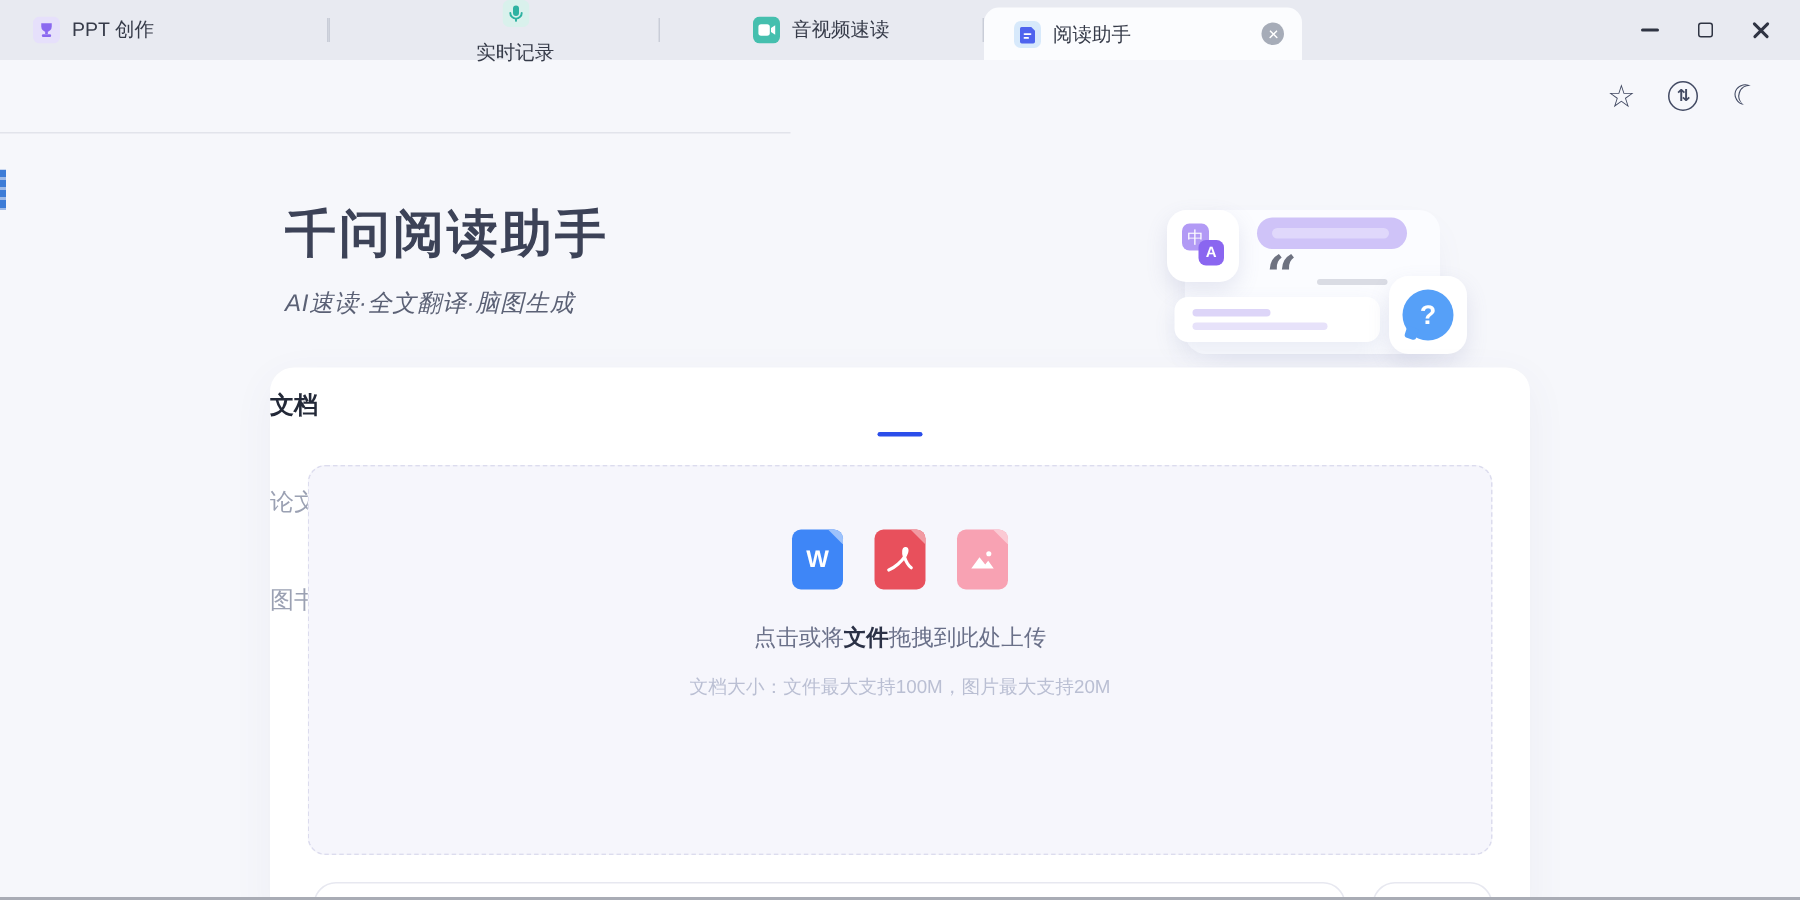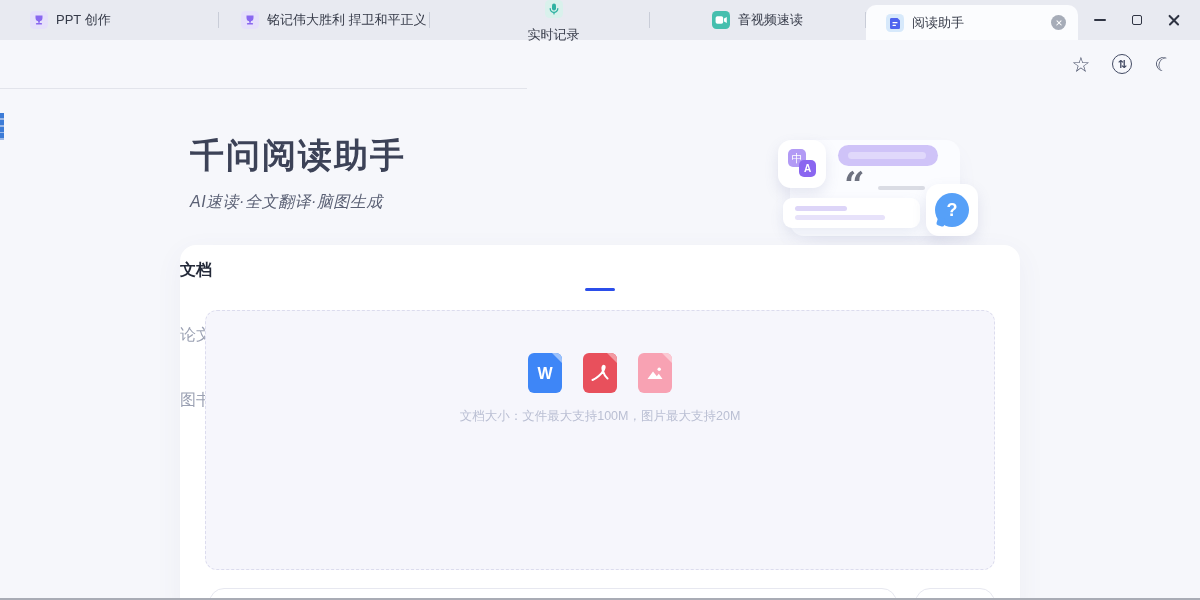--- a/index.html
+++ b/index.html
@@ -3,21 +3,21 @@
 <meta charset="utf-8">
 <style>
   * { margin:0; padding:0; box-sizing:border-box; }
   html,body { width:1200px; height:600px; overflow:hidden; }
   body { font-family:"Liberation Sans","DejaVu Sans",sans-serif; background:#f6f7fb; position:relative; }
 
   
   .tabbar { position:absolute; top:0; left:0; width:1200px; height:40px; background:#e8eaf1; display:flex; align-items:stretch; }
   .tab { display:flex; align-items:center; gap:8px; font-size:13px; color:#363b49; cursor:default; }
   .tab .ticon { width:18px; height:18px; flex:0 0 auto; display:block; }
-  .tab-1 { width:218px; padding-left:30px; }
+  .tab-1 { width:218px; padding-left:22px; }
   .tab-2 { width:210px; padding-left:22px; }
   .tab-3 { width:219px; padding-left:28px;flex-direction:column; }
   .tab-4 { width:215px; padding-left:62px; }
   .tsep { width:1px; height:16px; background:#c9cdd8; align-self:center; flex:0 0 aupx; }
   .tab.active { margin-top:5px; width:212px; background:#fbfcfe; border-radius:10px 10px 0 0; padding:0 12px 0 20px; position:relative; }
   .tab.active .tlabel { flex:1; }
   .tabclose { width:15px; height:15px; border-radius:50%; background:#a6acb8; position:relative; flex:0 0 auto; }
   .tabclose i, .wc-x i { position:absolute; left:50%; top:50%; background:#fff; border-radius:1px; }
   .tabclose i { width:7px; height:1.3px; }
   .tabclose i:nth-child(1){ transform:translate(-50%,-50%) rotate(45deg); }
@@ -98,29 +98,20 @@
     <div class="tab tab-1">
       <svg class="ticon" viewBox="0 0 18 18">
           <rect width="18" height="18" rx="4.5" fill="#e6e0fb"></rect>
           <path d="M5.5 4.5 h7 v2.2 a3.5 3.5 0 0 1 -7 0 Z" fill="#8a68f0"></path>
           <rect x="8.1" y="9.3" width="1.8" height="2.4" fill="#8a68f0"></rect>
           <rect x="5.9" y="11.9" width="6.2" height="1.7" rx="0.85" fill="#8a68f0"></rect>
         </svg>
       <span class="tlabel">PPT 创作</span>
     </div>
     <span class="tsep"></span>
-    <div class="tab tab-2">
-      <svg class="ticon" viewBox="0 0 18 18">
-          <rect width="18" height="18" rx="4.5" fill="#e6e0fb"></rect>
-          <path d="M5.5 4.5 h7 v2.2 a3.5 3.5 0 0 1 -7 0 Z" fill="#8a68f0"></path>
-          <rect x="8.1" y="9.3" width="1.8" height="2.4" fill="#8a68f0"></rect>
-          <rect x="5.9" y="11.9" width="6.2" height="1.7" rx="0.85" fill="#8a68f0"></rect>
-        </svg>
-      <span class="tlabel">铭记伟大胜利 捍卫和平正义</span>
-    </div>
     <span class="tsep"></span>
     <div class="tab tab-3">
       <svg class="ticon" viewBox="0 0 18 18">
           <rect width="18" height="18" rx="4.5" fill="#d9f1ec"></rect>
           <rect x="7" y="3.6" width="4" height="7" rx="2" fill="#2fb2a2"></rect>
           <path d="M5.2 8.6 a3.8 3.8 0 0 0 7.6 0" fill="none" stroke="#2fb2a2" stroke-width="1.3" stroke-linecap="round"></path>
           <rect x="8.35" y="12.3" width="1.3" height="2.1" fill="#2fb2a2"></rect>
         </svg>
       <span class="tlabel">实时记录</span>
     </div>
@@ -219,20 +210,23 @@
             </svg>
         </div>
         <div class="ficon img">
           <span class="fold"></span>
           <svg width="24" height="24" viewBox="0 0 24 24">
               <circle cx="16.2" cy="8.2" r="1.7" fill="#fff"></circle>
               <path d="M4.5 18 L10 10.5 L13.8 15.3 L15.8 12.8 L19.5 18 Z" fill="#fff"></path>
             </svg>
         </div>
       </div>
+      <div class="prompt">
+        <span>点击或将</span><b>文件</b><span>拖拽到此处上传</span>
+      </div>
       <div class="upinfo">
         <div>文档大小：文件最大支持100M，图片最大支持20M</div>
       </div>
     </div>
 
     <div class="bottomrow">
       <div class="binput"></div>
       <div class="bbtn"></div>
     </div>
   </div>

